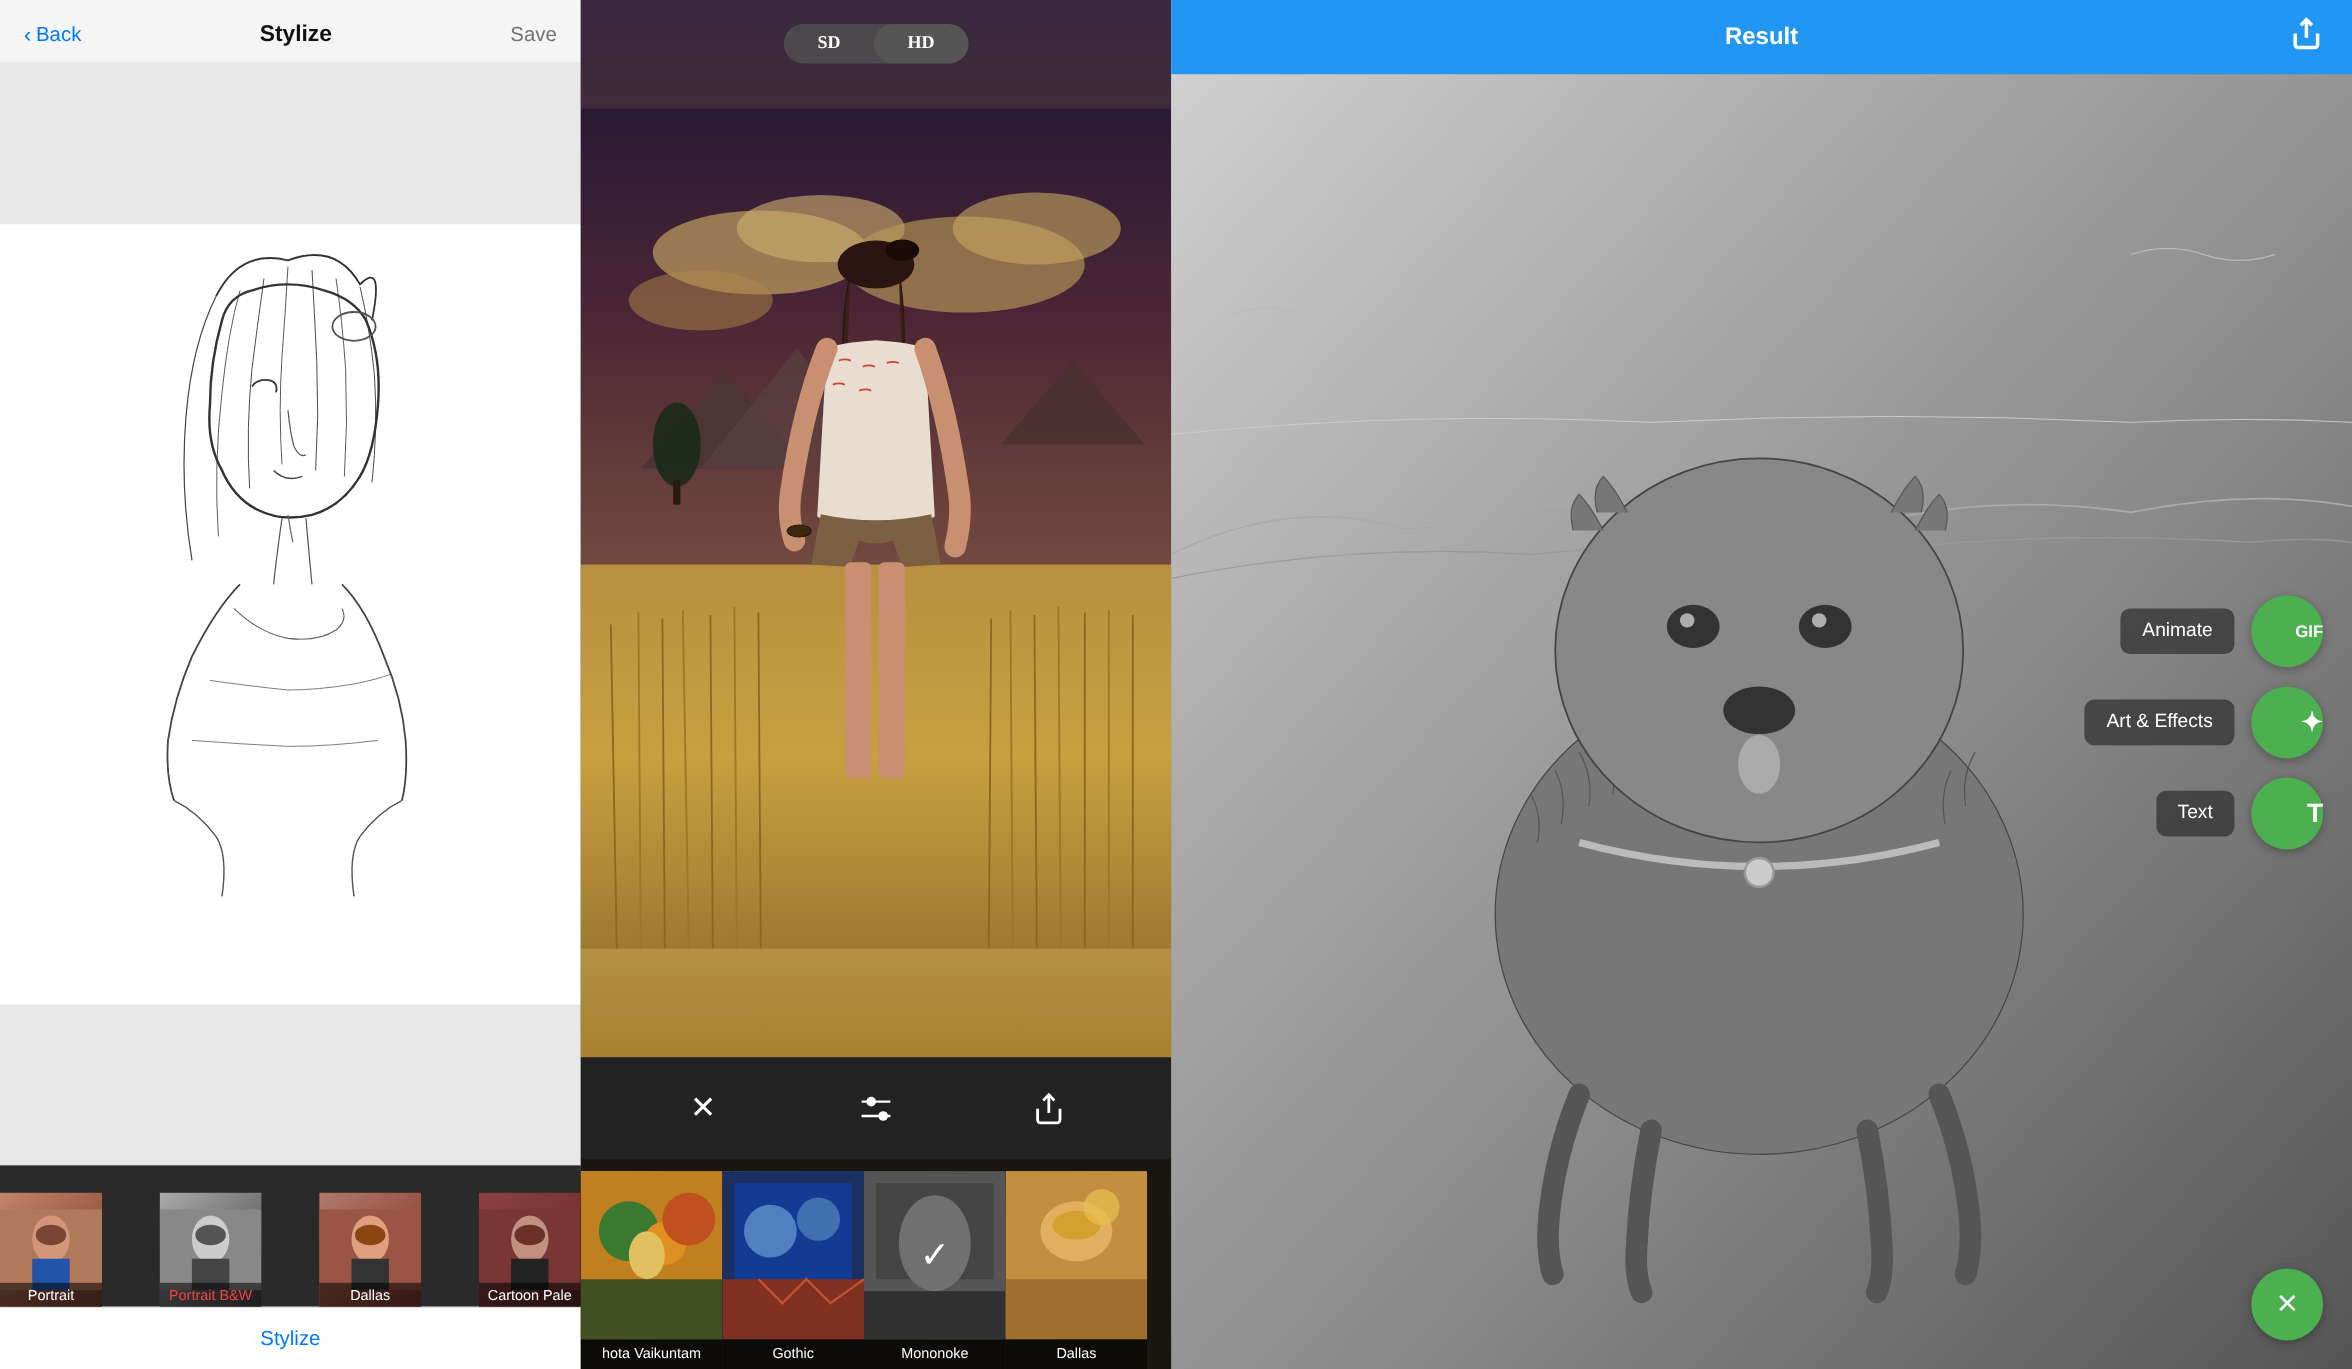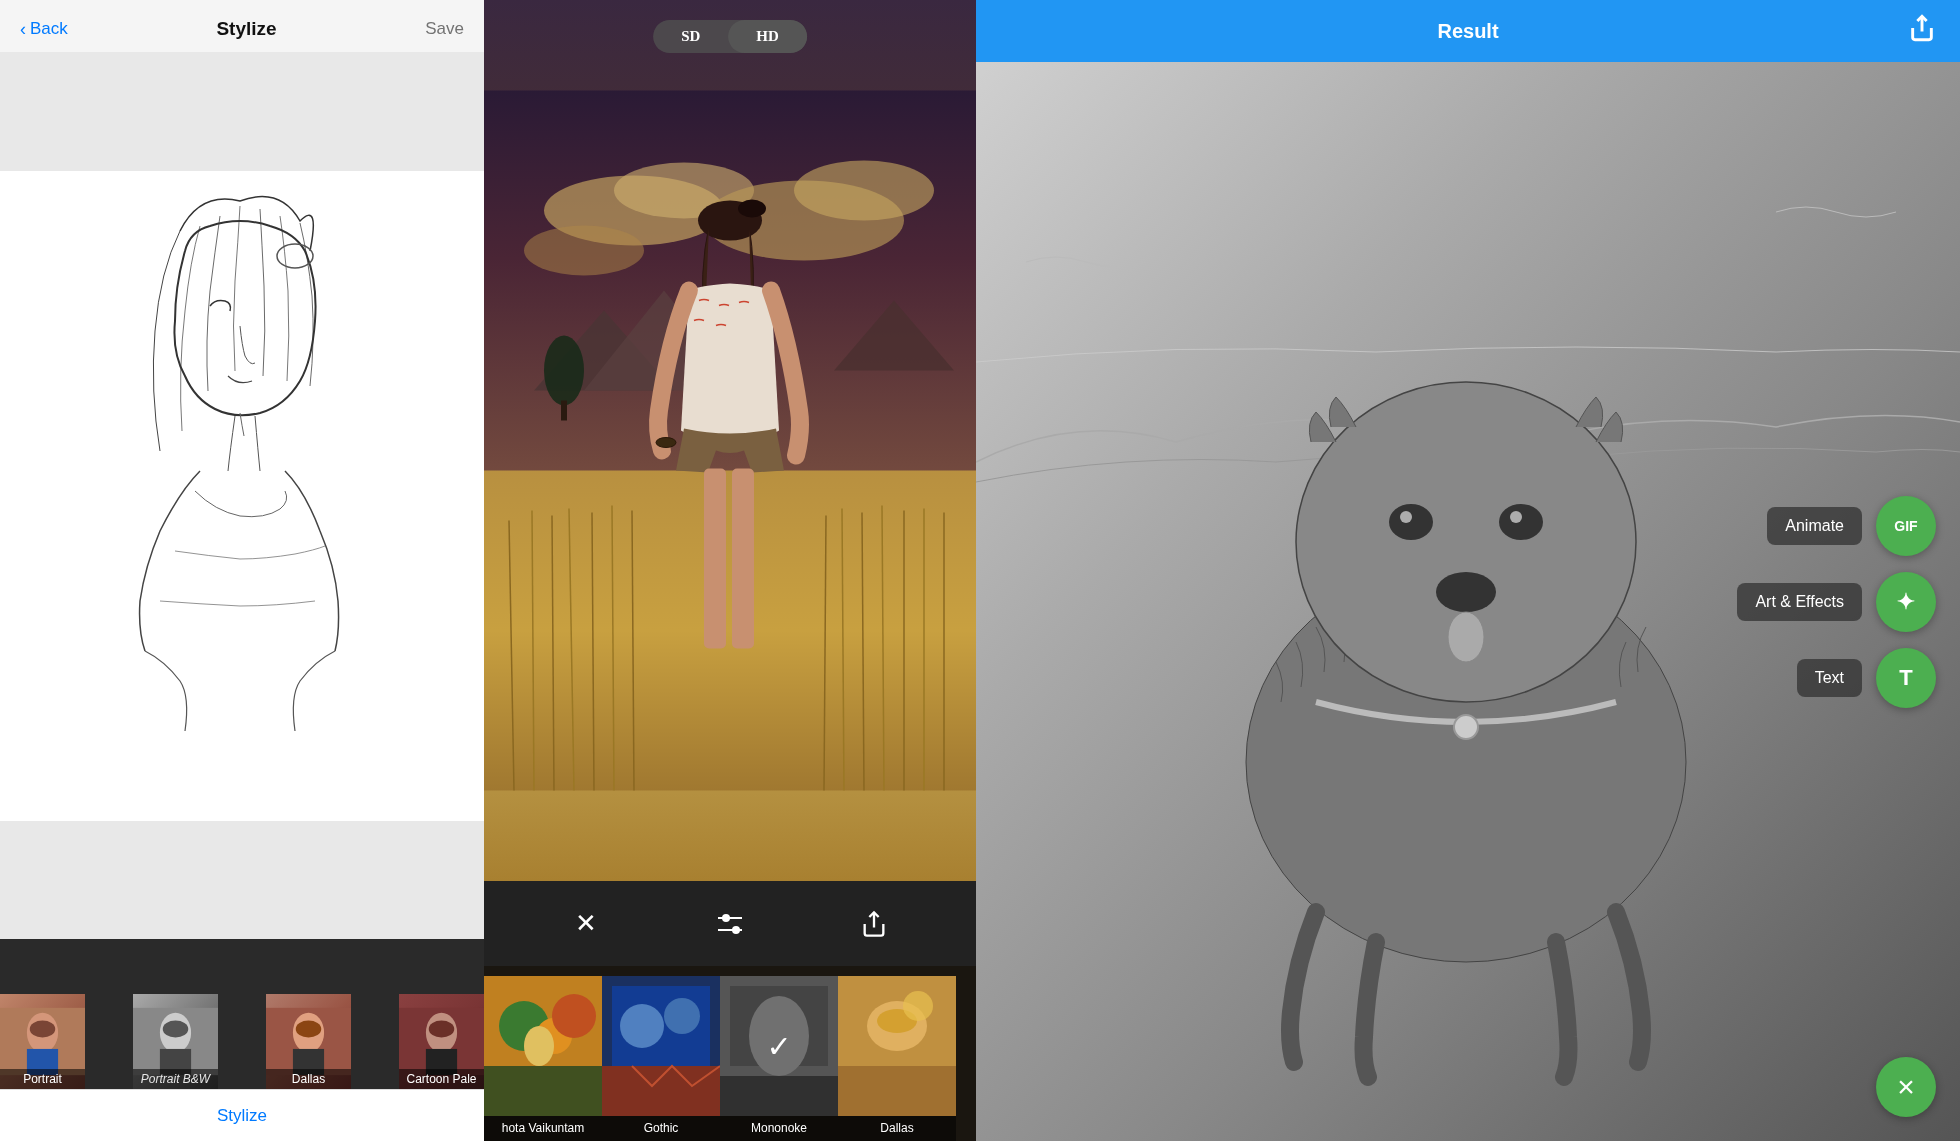--- a/index.html
+++ b/index.html
@@ -75,21 +75,21 @@
       position: relative;
       overflow: hidden;
     }
 
     .sketch-bg svg {
       width: 100%;
       height: 100%;
     }
 
     .filter-strip {
-      height: 150px;
+      height: 118px;
       background: #2a2a2a;
       display: flex;
       flex-direction: row;
       align-items: stretch;
       gap: 48px;
     }
 
     .filter-item {
       flex: 1;
       display: flex;
@@ -130,22 +130,21 @@
       bottom: 0;
       width: 100%;
       text-align: center;
       font-size: 12px;
       color: white;
       background: rgba(0,0,0,0.55);
       padding: 3px 0;
     }
 
     .filter-label.active {
-      color: #e5e5e5;
-      font-style: italic;
+      color: #ef4444;
     }
 
     .bottom-tabs {
       height: 52px;
       background: white;
       display: flex;
       flex-direction: row;
       border-top: 1px solid #ddd;
     }
 
@@ -353,21 +352,21 @@
       border-radius: 8px;
     }
 
     .action-circle {
       width: 60px;
       height: 60px;
       border-radius: 50%;
       background: #4CAF50;
       display: flex;
       align-items: center;
-      justify-content: center;
+      justify-content: flex-end;
       color: white;
       font-size: 20px;
       font-weight: 700;
       cursor: pointer;
       box-shadow: 0 2px 8px rgba(0,0,0,0.3);
     }
 
     .close-circle {
       position: absolute;
       right: 24px;

